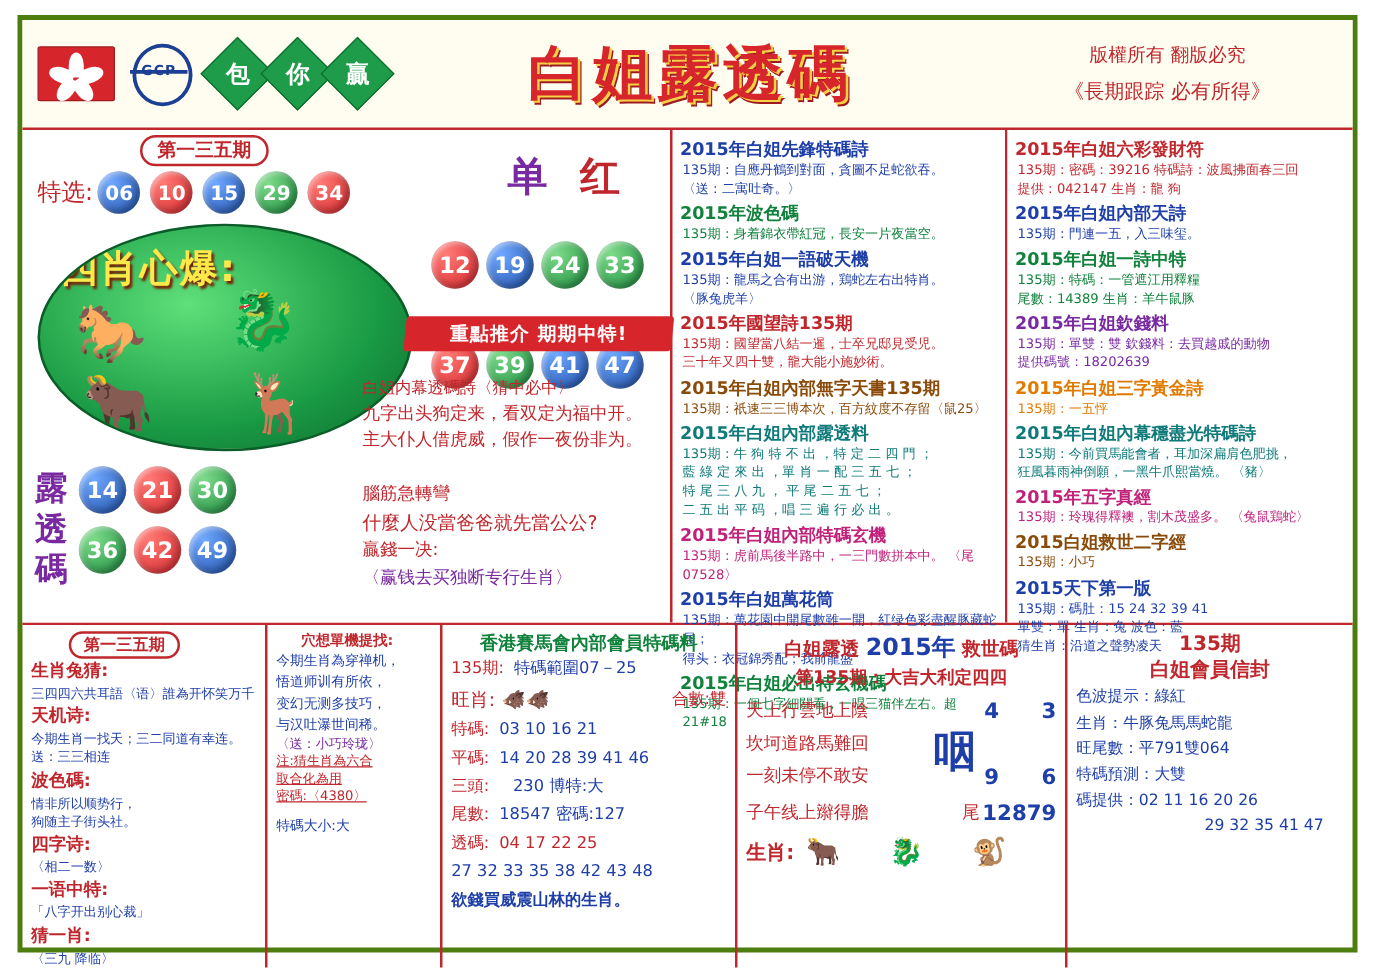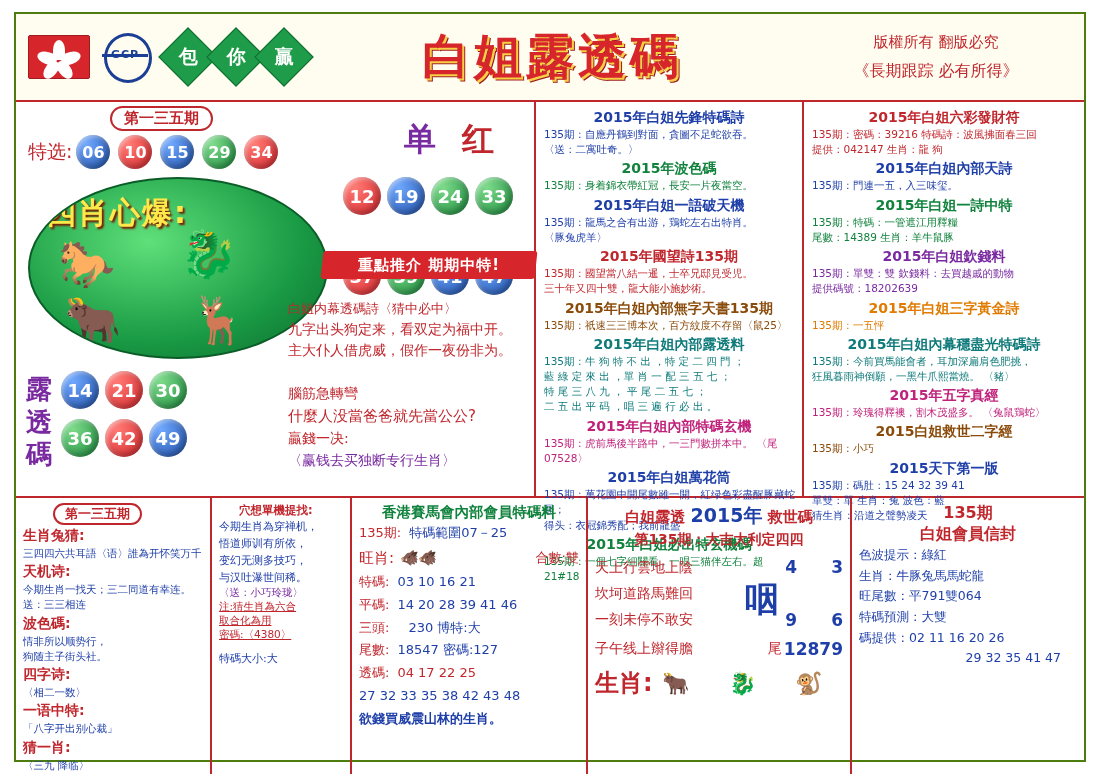--- a/index.html
+++ b/index.html
@@ -5,21 +5,21 @@
   html,body{margin:0;padding:0;}
   body{
     width:1100px;height:774px;
     background:#ffffff;
     font-family:"DejaVu Sans","Liberation Sans",sans-serif;
     overflow:hidden;
   }
   .page{position:relative;width:1100px;height:774px;box-sizing:border-box;padding:12px 14px;background:#fff;}
   .outer{
     position:relative;width:1072px;height:750px;box-sizing:border-box;
-    border:2px solid #4d7c0f;background:#fff;
+    border:4px solid #4d7c0f;background:#fff;
   }
   
   .header{
     position:relative;height:88px;box-sizing:border-box;
     border-bottom:2px solid #c0272d;
     background:#fffdf0;
     display:flex;align-items:center;
   }
   .flag{
     width:60px;height:42px;margin-left:12px;background:#d7252c;border:1px solid #a01b20;
@@ -82,39 +82,39 @@
   }
   .sixiao{
     position:absolute;left:16px;top:14px;color:#ffe94a;font-size:30px;font-weight:bold;
     text-shadow:2px 2px 2px #7a1a00;letter-spacing:2px;
   }
   .animal{position:absolute;font-size:46px;line-height:1;}
   .a-horse{left:28px;top:62px;}
   .a-dragon{left:150px;top:52px;}
   .a-ox{left:34px;top:118px;}
   .a-deer{left:160px;top:118px;}
-  .rightballs{position:absolute;left:318px;top:6px;width:196px;}
+  .rightballs{position:absolute;left:318px;top:20px;width:196px;}
   .rb-row{display:flex;justify-content:flex-start;margin-bottom:8px;}
   .rb-row .ball{margin:0 3px;}
   .redbanner{
     position:absolute;left:300px;top:80px;width:214px;height:28px;background:#d6262c;
     color:#fff;font-size:15px;font-weight:bold;display:flex;align-items:center;justify-content:center;
     border-radius:3px;letter-spacing:1px;transform:skewX(-6deg);
   }
   .redbanner span{transform:skewX(6deg);}
   .poem{position:absolute;left:266px;top:128px;width:250px;color:#c0272d;font-size:14px;line-height:1.5;}
   .poem .p1{font-size:13px;}
   .bottomleft{position:absolute;left:4px;top:200px;width:250px;display:flex;}
   .lutouma{color:#7a2aa0;font-size:26px;font-weight:bold;line-height:1.25;margin-right:6px;margin-top:2px;}
   .blballs .rb-row{margin-bottom:10px;}
   .naojin{position:absolute;left:266px;top:212px;width:250px;color:#c0272d;font-size:14px;line-height:1.55;}
   .naojin .q{font-size:15px;}
   .naojin .purple{color:#7a2aa0;}
   
-  .ptitle{font-weight:bold;font-size:14px;margin-top:3px;text-align:center;}
+  .ptitle{font-weight:bold;font-size:14px;margin-top:3px;}
   .ptext{font-size:10.5px;line-height:1.45;padding-left:2px;}
   .c-blue{color:#1f3fa8;} .c-green{color:#10823c;} .c-red{color:#c0272d;}
   .c-purple{color:#7a2aa0;} .c-orange{color:#e07b00;} .c-teal{color:#0f7a7a;}
   .c-brown{color:#8a4b0a;} .c-magenta{color:#c0217a;}
   
   .bottom{display:flex;height:auto;box-sizing:border-box;border-top:2px solid #c0272d;}
   .bcol{box-sizing:border-box;padding:5px 7px;border-right:2px solid #c0272d;}
   .b1{width:196px;} .b2{width:140px;} .b3{width:236px;} .b4{width:264px;} .b5{flex:1;border-right:none;}
   .b1 .badge{display:inline-block;border:2px solid #c0272d;border-radius:12px;padding:0 10px;color:#c0272d;font-weight:bold;font-size:13px;margin-left:30px;}
   .b1 .line{font-size:12.5px;line-height:1.5;color:#c0272d;}
@@ -442,21 +442,21 @@
         </div>
         <div class="poemline flexrow">
           <span>子午线上辮得膽</span>
           <span class="spacer"></span>
           <span style="font-size:14px;margin-right:2px">尾</span>
           <span class="num">12879</span>
         </div>
         <div class="bigchar" style="position:absolute;left:150px;top:24px;">咽</div>
       </div>
       <div class="flexrow" style="margin-top:4px">
-        <span style="color:#c0272d;font-size:24px;font-weight:bold">生肖:</span>
+        <span style="color:#c0272d;font-size:16px;font-weight:bold">生肖:</span>
         <span style="font-size:22px;margin-left:10px;letter-spacing:16px">🐂 🐉 🐒</span>
       </div>
     </div>
 
     <div class="bcol b5">
       <div class="hd">135期</div>
       <div class="hd">白姐會員信封</div>
       <div class="line">色波提示：綠紅</div>
       <div class="line">生肖：牛豚兔馬馬蛇龍</div>
       <div class="line">旺尾數：平791雙064</div>

